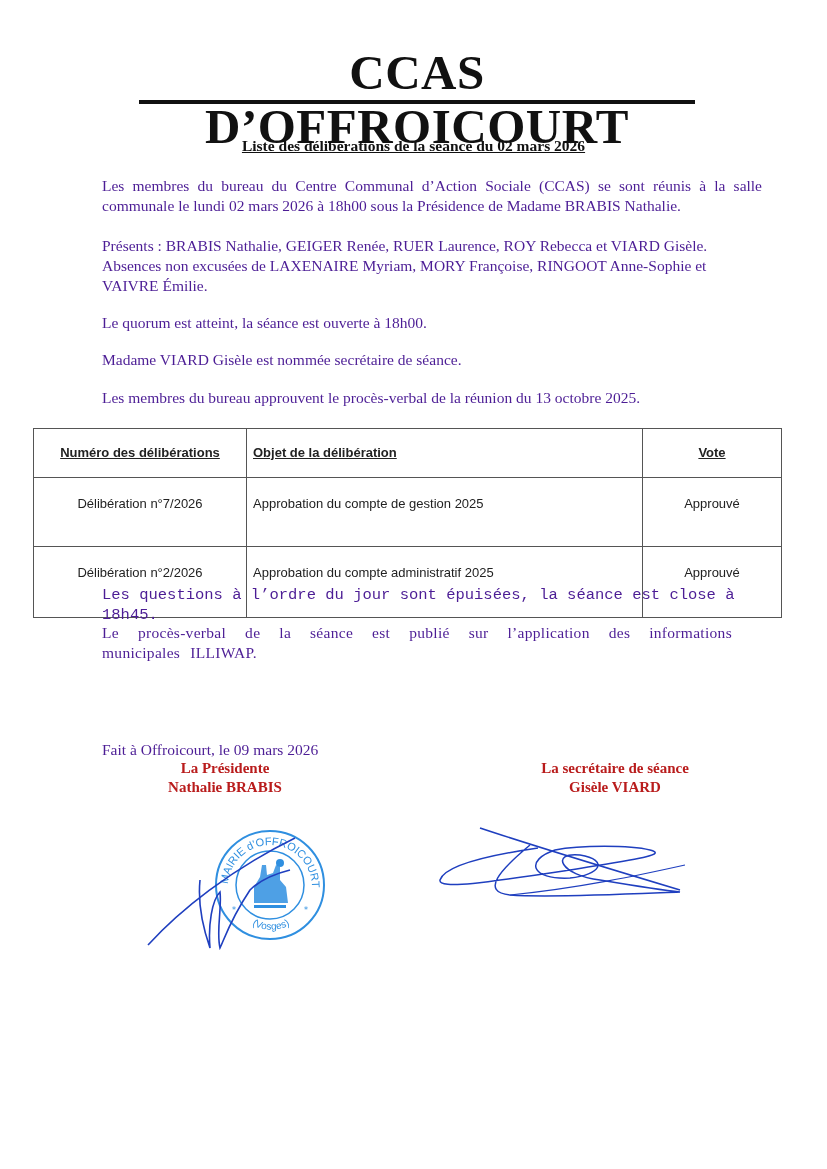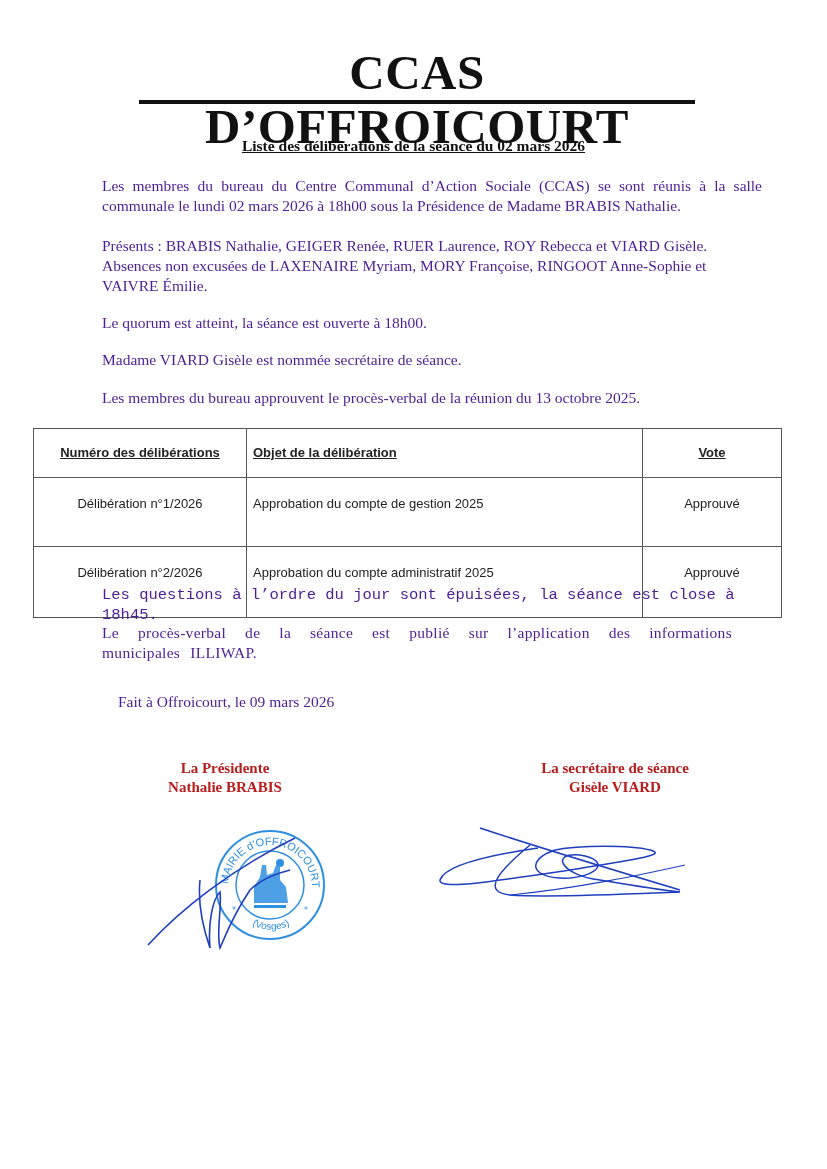--- a/index.html
+++ b/index.html
@@ -61,35 +61,35 @@
 <table class="delib">
   <thead>
     <tr>
       <th class="c1">Numéro des délibérations</th>
       <th class="c2" style="">Objet de la délibération</th>
       <th class="c3">Vote</th>
     </tr>
   </thead>
   <tbody>
     <tr class="r1">
-      <td class="c1">Délibération n°1/2026</td>
+      <td class="c1">Délibération n°7/2026</td>
       <td class="c2">Approbation du compte de gestion 2025</td>
       <td class="c3">Approuvé</td>
     </tr>
     <tr>
       <td class="c1">Délibération n°2/2026</td>
       <td class="c2">Approbation du compte administratif 2025</td>
       <td class="c3">Approuvé</td>
     </tr>
   </tbody>
 </table>
 
 <div class="abs para" style="top:585px;font-family:Liberation Mono, monospace;">Les questions à l’ordre du jour sont épuisées, la séance est close à 18h45.</div>
 <div class="abs para justify" style="top:623px; width:630px; letter-spacing:0.3px; word-spacing:6px;">Le procès-verbal de la séance est publié sur l’application des informations municipales ILLIWAP.</div>
-<div class="abs para" style="top:692px;margin-left:16px;">Fait à Offroicourt, le 09 mars 2026</div>
+<div class="abs para" style="top:740px;">Fait à Offroicourt, le 09 mars 2026</div>
 
 <div class="abs sig-label" style="left:135px; width:180px; top:759px;">
   <div>La Présidente</div>
   <div>Nathalie BRABIS</div>
 </div>
 
 <div class="abs sig-label" style="left:510px; width:210px; top:759px;">
   <div>La secrétaire de séance</div>
   <div>Gisèle VIARD</div>
 </div>

